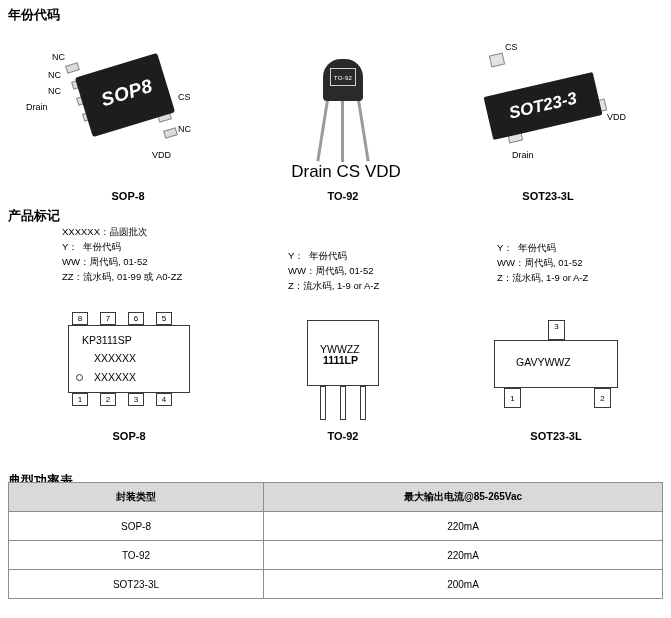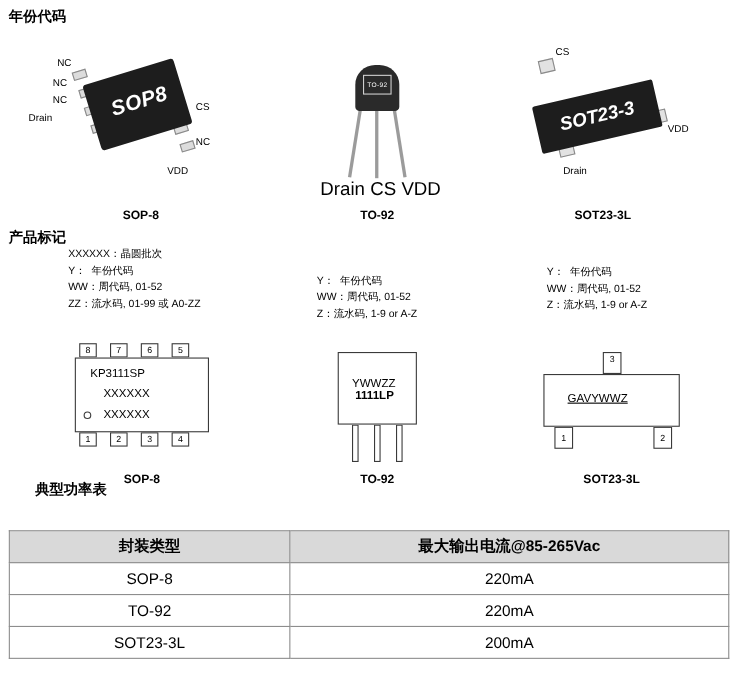--- a/index.html
+++ b/index.html
@@ -15,21 +15,21 @@
   }
   .section-title {
     font-size: 13px;
     font-weight: bold;
     position: absolute;
     left: 8px;
     white-space: nowrap;
   }
   #t-pin { top: 6px; }
   #t-mark { top: 207px; }
-  #t-power { top: 436px; margin-left: 24px; }
+  #t-power { top: 472px; }
 
   .cap {
     position: absolute;
     font-size: 11px;
     font-weight: bold;
     text-align: center;
     white-space: nowrap;
   }
 
   
@@ -156,21 +156,21 @@
 
   .lead { position: absolute; background: #fff; border: 1px solid #3a3a3a; }
 
   
   table {
     position: absolute;
     left: 8px;
     top: 482px;
     width: 655px;
     border-collapse: collapse;
-    font-size: 14px;
+    font-size: 10px;
   }
   th, td {
     border: 1px solid #8d8d8d;
     text-align: center;
     height: 29px;
     padding: 0;
   }
   th { background: #d9d9d9; font-weight: bold; }
   .col1 { width: 255px; }
 </style>
@@ -266,21 +266,21 @@
   <div class="lead" style="left:360px; top:386px; width:6px; height:34px;"></div>
   <div class="mark-text" style="left:323px; top:326px; font-weight:bold;margin-top:28px;">1111LP</div>
   <div class="mark-text" style="left:320px; top:343px;">YWWZZ</div>
 </div>
 
 <div>
   <div class="box" style="left:494px; top:340px; width:124px; height:48px;"></div>
   <div class="small-pin-box" style="left:548px; top:320px; width:17px; height:20px;" style2="">3</div>
   <div class="small-pin-box" style="left:504px; top:388px; width:17px; height:20px; line-height:20px;">1</div>
   <div class="small-pin-box" style="left:594px; top:388px; width:17px; height:20px; line-height:20px;">2</div>
-  <div class="mark-text" style="left:516px; top:356px;text-decoration:underline;">GAVYWWZ</div>
+  <div class="mark-text" style="left:516px; top:356px;">GAVYWWZ</div>
 </div>
 
 <div class="cap" style="left:68px; top:430px; width:122px;">SOP-8</div>
 <div class="cap" style="left:303px; top:430px; width:80px;">TO-92</div>
 <div class="cap" style="left:494px; top:430px; width:124px;">SOT23-3L</div>
 
 <table>
   <thead>
     <tr>
       <th class="col1">封装类型</th>

